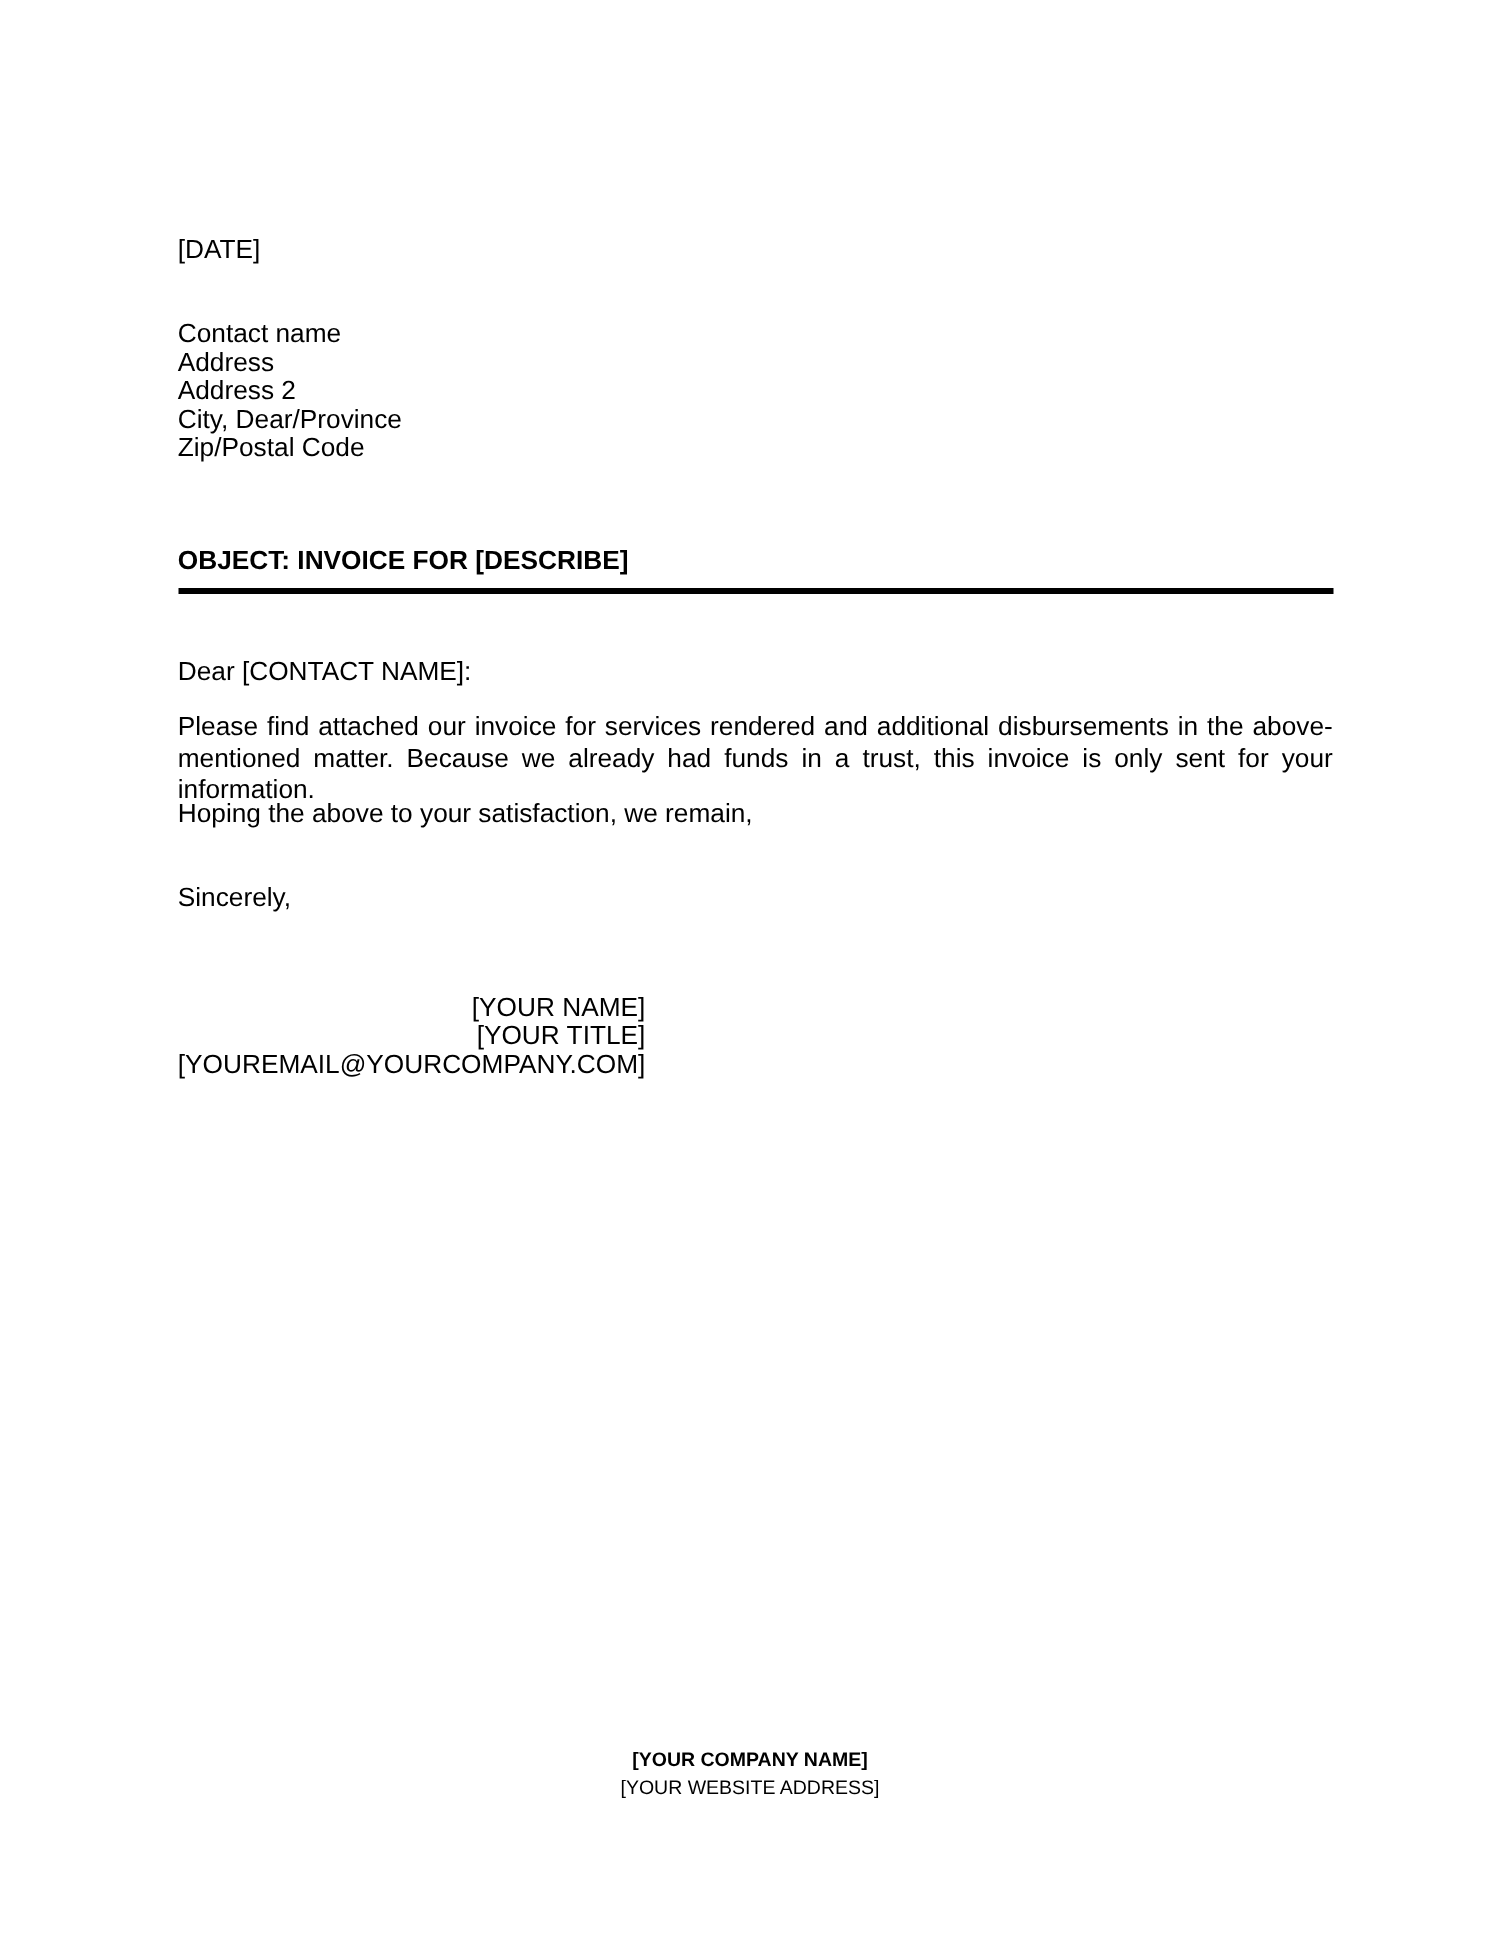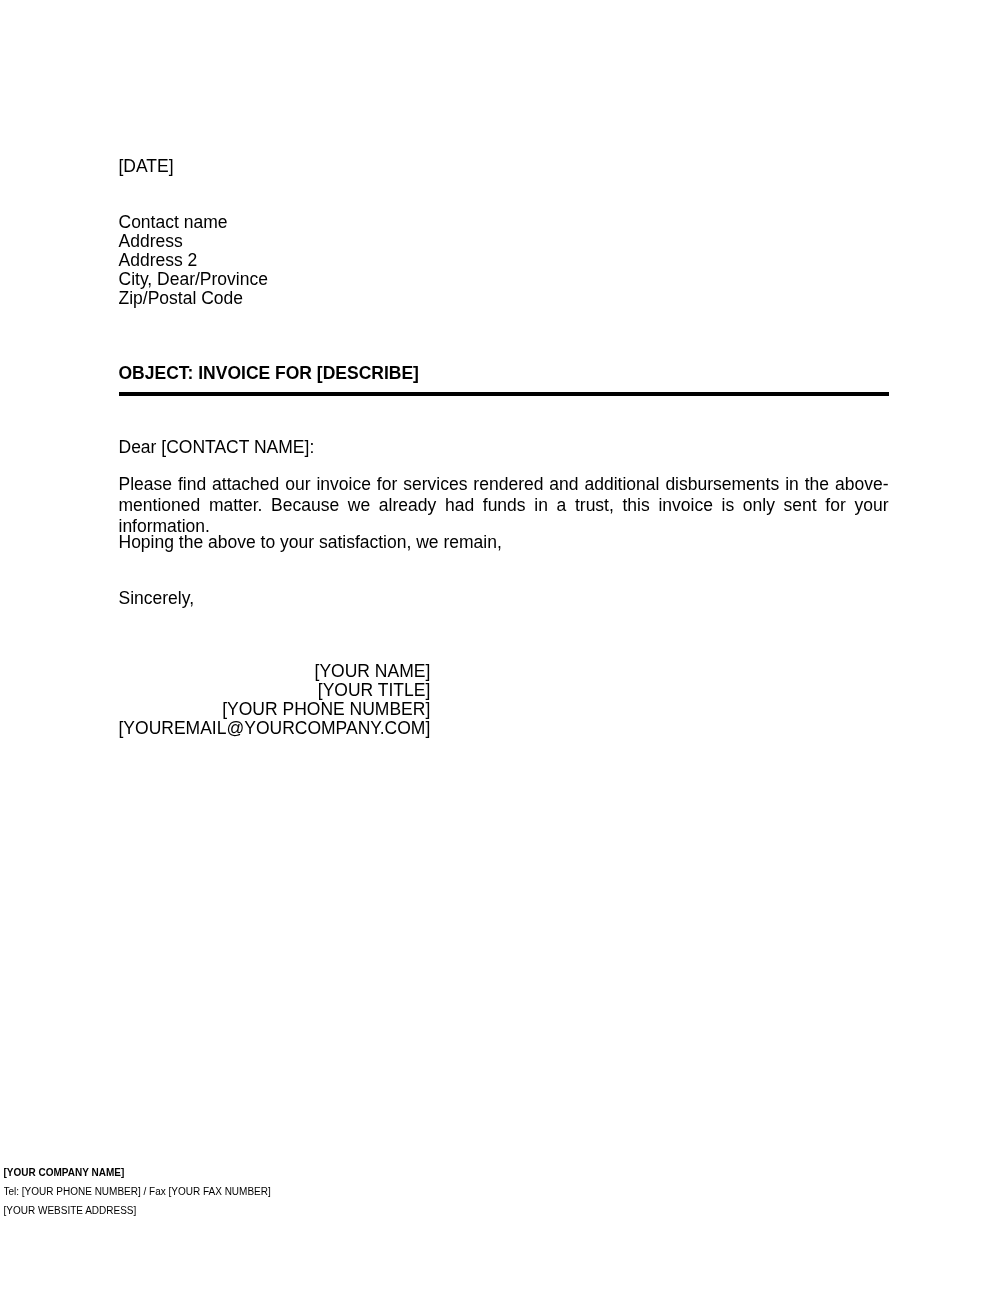--- a/index.html
+++ b/index.html
@@ -115,21 +115,22 @@
   }
   .signature-block div {
     white-space: nowrap;
   }
 
   .footer {
     position: absolute;
     left: 0;
     right: 0;
     top: 1163px;
-    font-size: 10px;
+    text-align: center;
+    font-size: 13px;
     line-height: 19px;
   }
   .footer div {
     white-space: nowrap;
   }
   .footer .company {
     font-weight: bold;
   }
 </style>
 </head>
@@ -156,24 +157,22 @@
 
     <div class="body-paragraph">Please find attached our invoice for services rendered and additional disbursements in the above-mentioned matter. Because we already had funds in a trust, this invoice is only sent for your information.</div>
 
     <div class="closing-line">Hoping the above to your satisfaction, we remain,</div>
 
     <div class="signoff">Sincerely,</div>
 
     <div class="signature-block">
       <div>[YOUR NAME]</div>
       <div>[YOUR TITLE]</div>
-      <div>[YOUR PHONE NUMBER]</div>
       <div>[YOUREMAIL@YOURCOMPANY.COM]</div>
     </div>
 
   </div>
 
   <div class="footer">
     <div class="company">[YOUR COMPANY NAME]</div>
-    <div>Tel: [YOUR PHONE NUMBER] / Fax [YOUR FAX NUMBER]</div>
     <div>[YOUR WEBSITE ADDRESS]</div>
   </div>
 </div>
 
 </body></html>

